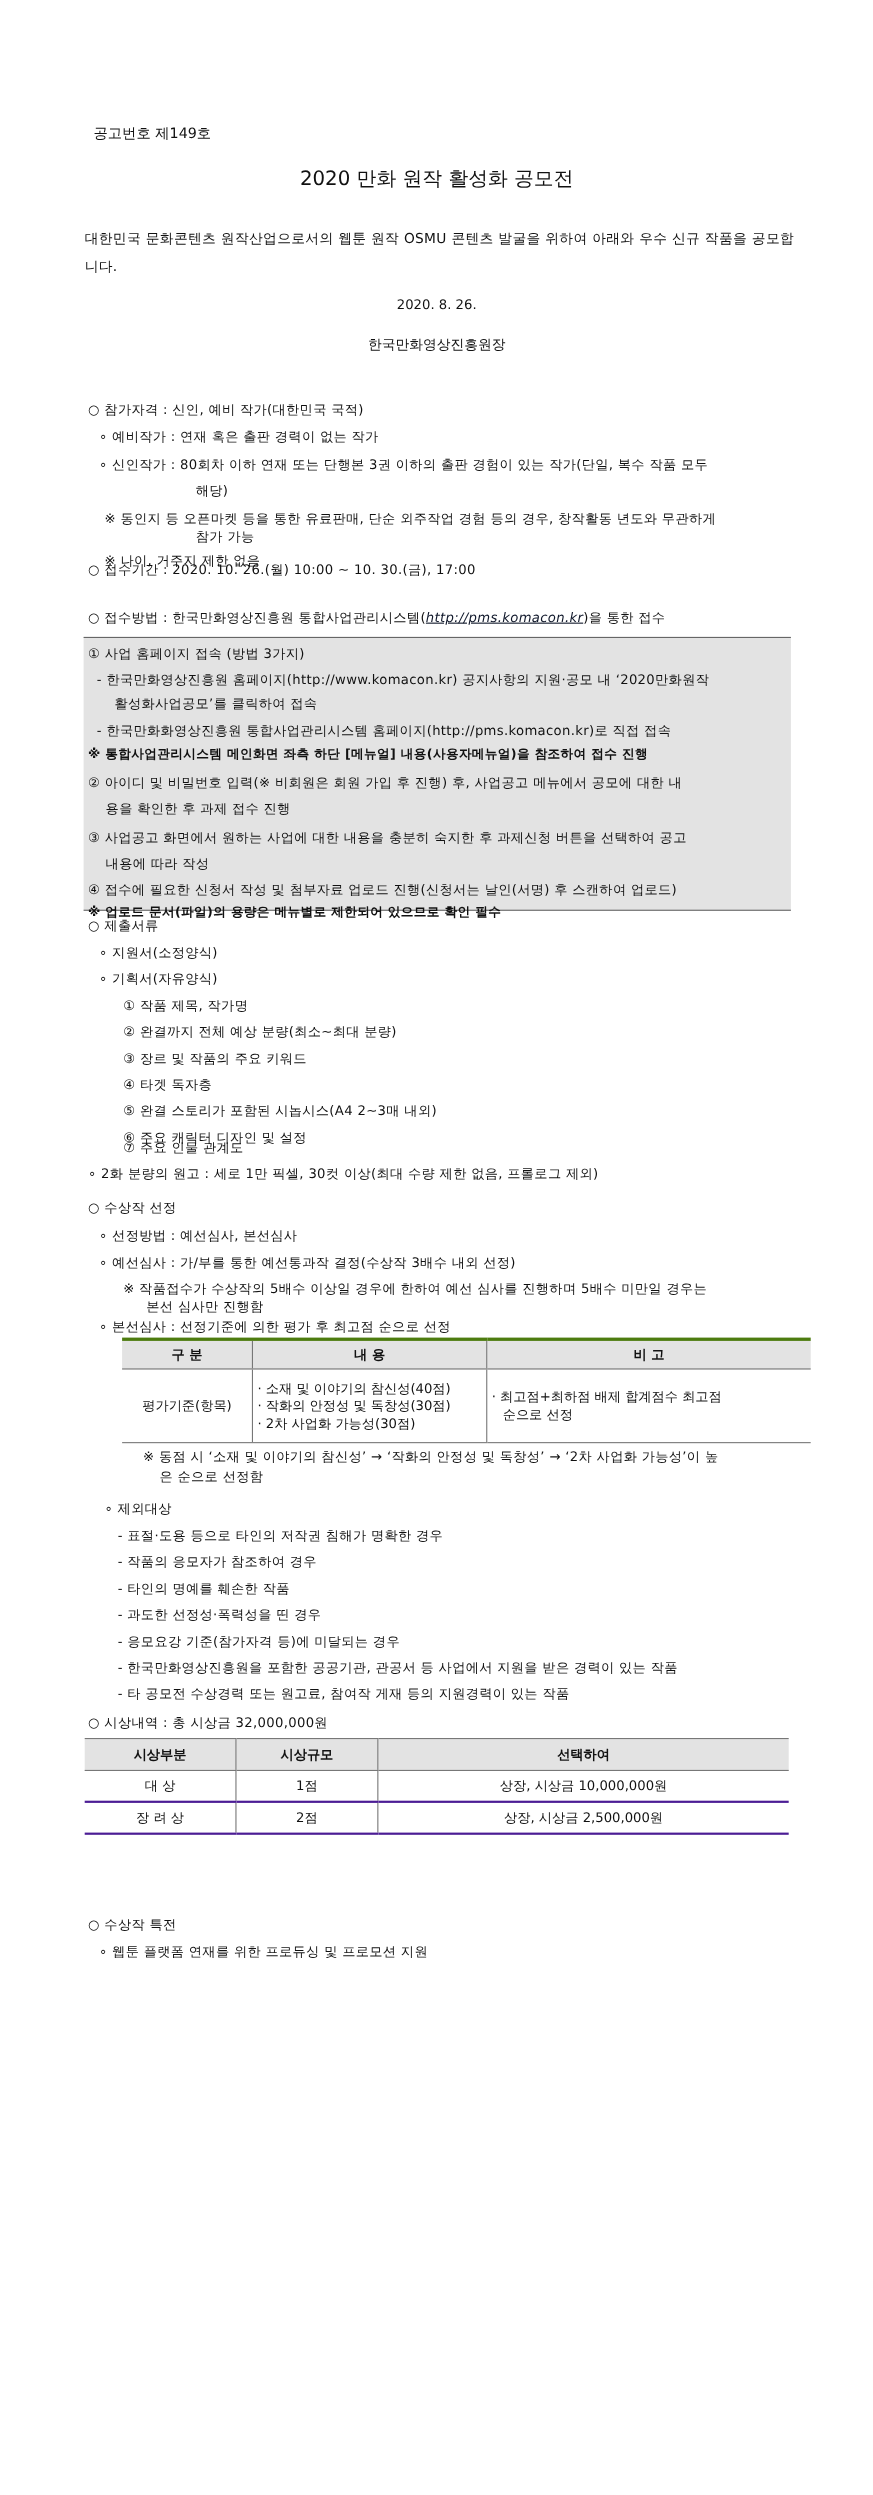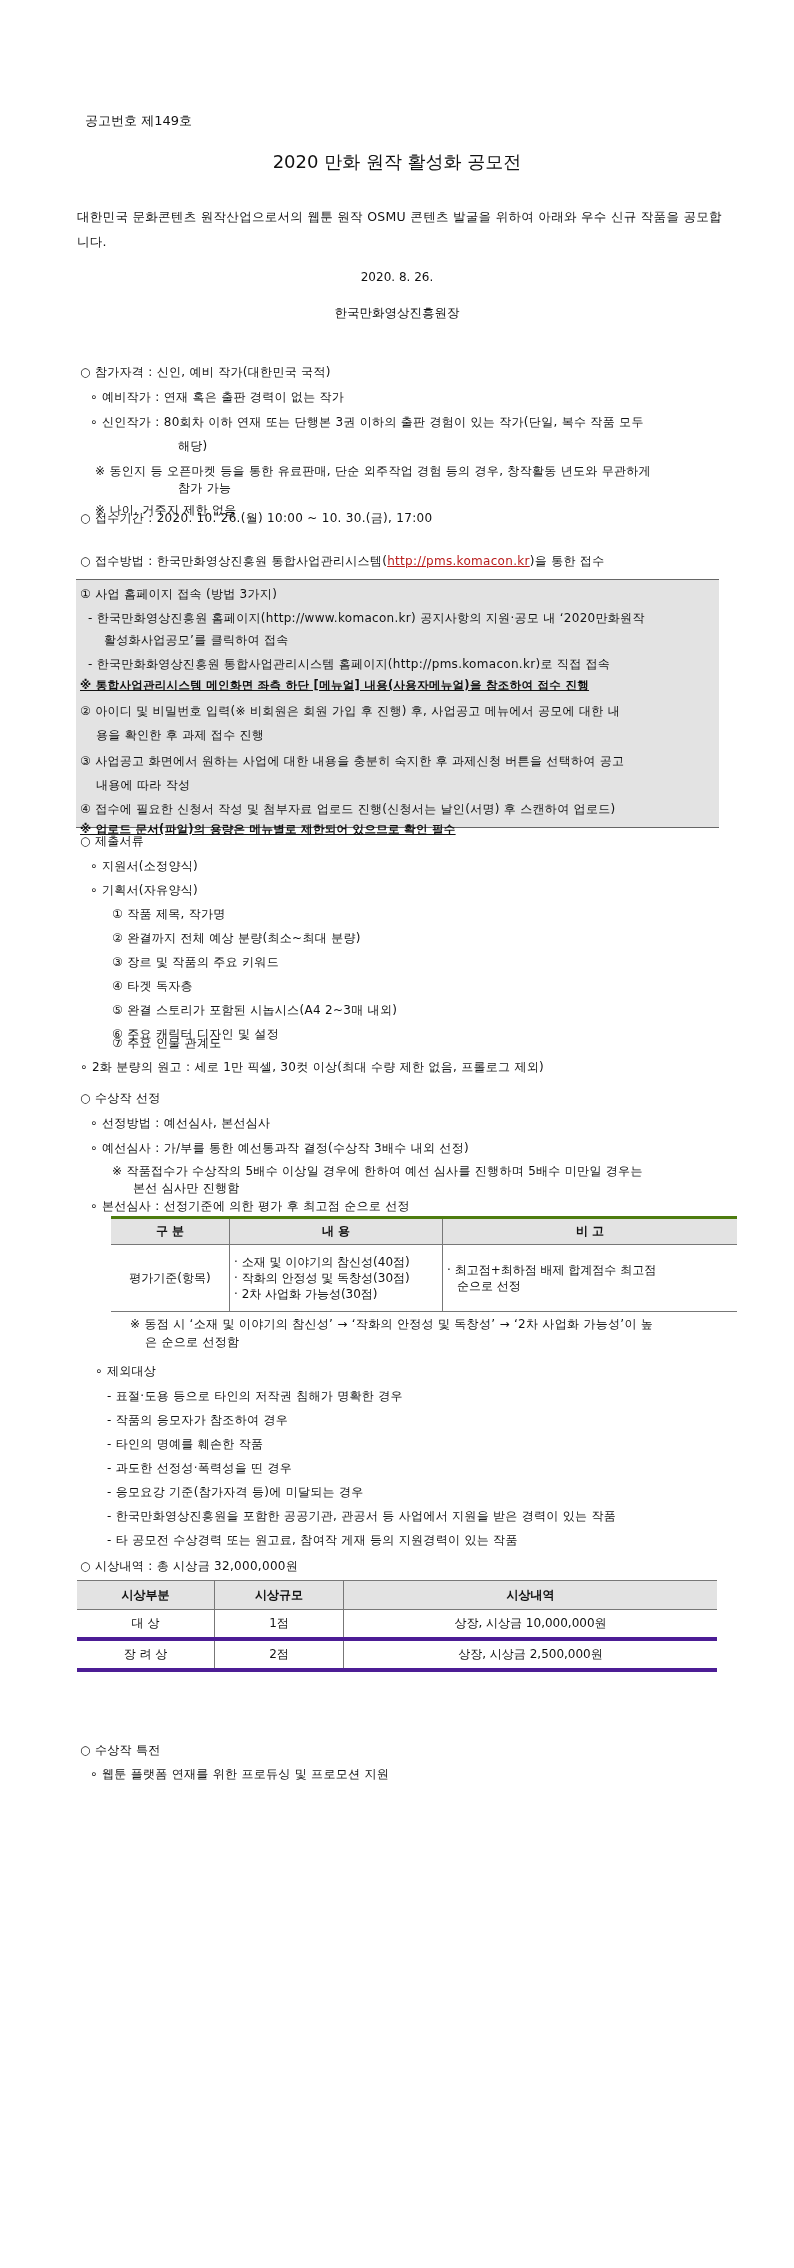--- a/index.html
+++ b/index.html
@@ -5,32 +5,32 @@
   html, body { margin: 0; padding: 0; background: #ffffff; }
   body { width: 794px; height: 2268px; position: relative; overflow: hidden;
          font-family: "DejaVu Sans", "Liberation Sans", sans-serif; color: #111; font-size: 12px; }
   .abs { position: absolute; white-space: nowrap; }
   .notice-no { left: 85px; top: 112px; font-size: 13px; }
   .title { left: 0; width: 794px; text-align: center; top: 150px; font-size: 18px; }
   .intro { left: 77px; top: 204px; width: 650px; font-size: 12.5px; line-height: 25px; white-space: normal; letter-spacing: 0.3px; }
   .date { left: 0; width: 794px; text-align: center; top: 270px; font-size: 12px; }
   .issuer { left: 0; width: 794px; text-align: center; top: 305px; font-size: 12.5px; }
   .line { font-size: 12px; letter-spacing: 0.3px; }
-  a.link { color: #b91c1c; text-decoration: underline; }
+  a.link { color: #0f172a; text-decoration: underline; font-style: italic; }
   .graybox { position: absolute; left: 76px; top: 579px; width: 643px; height: 247px; background: #e3e3e3;
              border-top: 1px solid #666; border-bottom: 1px solid #666; }
-  .bold { font-weight: bold; text-decoration: underline; }
+  .bold { font-weight: bold; }
   table { border-collapse: collapse; position: absolute; font-size: 12px; }
   .eval { left: 111px; top: 1216px; width: 626px; }
   .eval th { background: #e3e3e3; font-weight: bold; height: 23px; border-top: 3px solid #4d7c0f; border-bottom: 1px solid #777; }
   .eval td { height: 66px; border-bottom: 1px solid #777; vertical-align: middle; padding: 0 4px; line-height: 16px; }
   .eval th + th, .eval td + td { border-left: 1px solid #777; }
   .awards { left: 77px; top: 1580px; width: 640px; }
   .awards th { background: #e3e3e3; font-weight: bold; height: 26px; border-top: 1px solid #777; border-bottom: 1px solid #777; text-align: center; }
-  .awards td { height: 25px; border-bottom: 4px solid #4c1d95; text-align: center; }
+  .awards td { height: 25px; border-bottom: 2px solid #4c1d95; text-align: center; }
   .awards th + th, .awards td + td { border-left: 1px solid #777; }
 </style>
 </head>
 <body>
 
 <div class="abs notice-no">공고번호 제149호</div>
 <div class="abs title">2020 만화 원작 활성화 공모전</div>
 <div class="abs intro">대한민국 문화콘텐츠 원작산업으로서의 웹툰 원작 OSMU 콘텐츠 발굴을 위하여 아래와 우수 신규 작품을 공모합니다.</div>
 <div class="abs date">2020. 8. 26.</div>
 <div class="abs issuer">한국만화영상진흥원장</div>
@@ -116,21 +116,21 @@
 <div class="abs line" style="left:107px; top:1484px;">- 응모요강 기준(참가자격 등)에 미달되는 경우</div>
 <div class="abs line" style="left:107px; top:1508px;">- 한국만화영상진흥원을 포함한 공공기관, 관공서 등 사업에서 지원을 받은 경력이 있는 작품</div>
 <div class="abs line" style="left:107px; top:1532px;">- 타 공모전 수상경력 또는 원고료, 참여작 게재 등의 지원경력이 있는 작품</div>
 
 <div class="abs line" style="left:80px; top:1558px;">○ 시상내역 : 총 시상금 32,000,000원</div>
 <table class="awards">
   <thead>
     <tr>
       <th style="width:135px;">시상부분</th>
       <th style="width:126px;">시상규모</th>
-      <th>시상내역</th>
+      <th>선택하여</th>
     </tr>
   </thead>
   <tbody>
     <tr>
       <td>대    상</td>
       <td>1점</td>
       <td>상장, 시상금 10,000,000원</td>
     </tr>
     <tr>
       <td>장 려 상</td>

